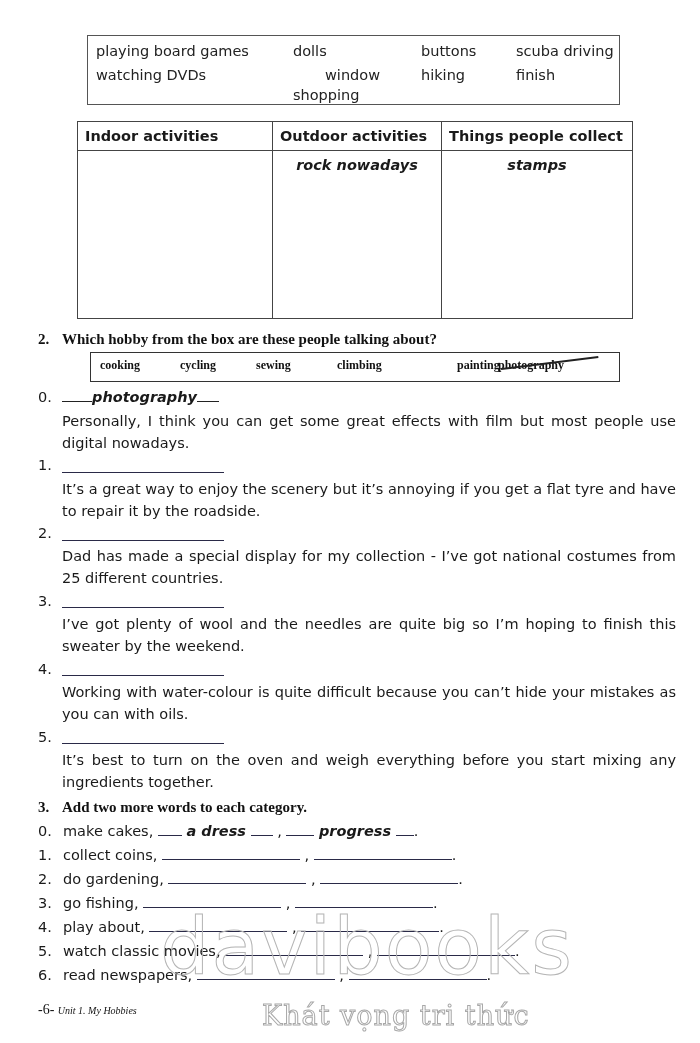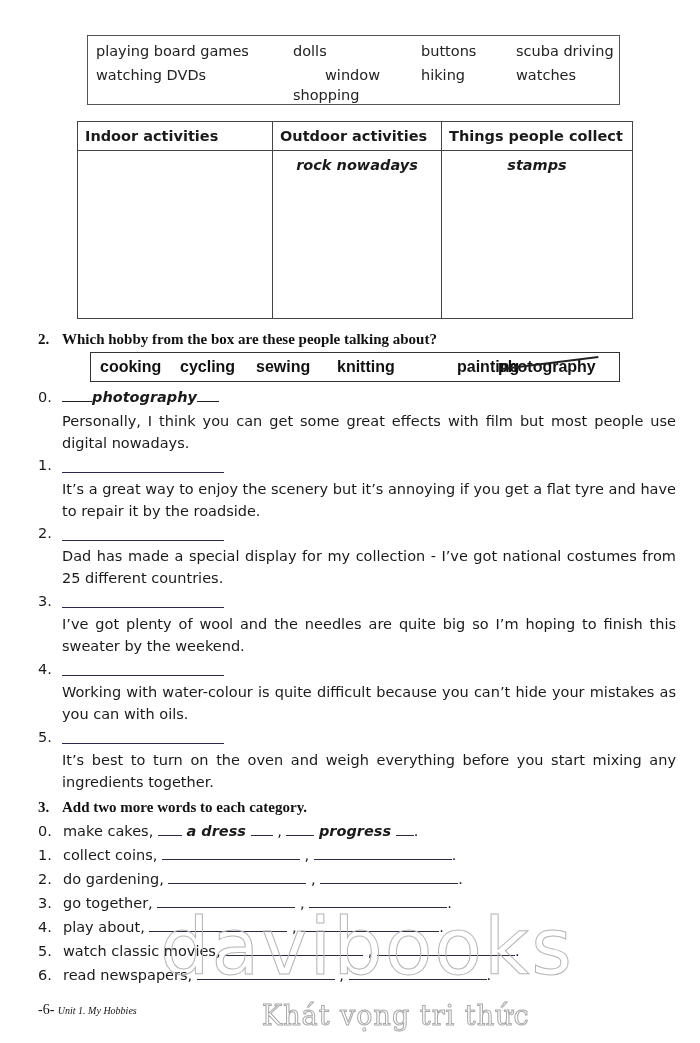--- a/index.html
+++ b/index.html
@@ -23,21 +23,21 @@
     .cat-col:last-child { border-right: none; }
     .cat-head { height: 29px; border-bottom: 1px solid #444; box-sizing: border-box; font-weight: bold; font-size: 14.5px; line-height: 29px; padding-left: 7px; color: #1a1a1a; }
     .cat-ex { text-align: center; font-style: italic; font-weight: bold; font-size: 14.5px; margin-top: 6px; color: #1a1a1a; }
     
     .sec-title { font-family: "Liberation Serif", serif; font-weight: bold; font-size: 15px; color: #111; }
     
     .hobbybox {
       left: 90px; top: 352px; width: 530px; height: 30px;
       border: 1px solid #333; box-sizing: border-box;
     }
-    .hb-item { position: absolute; top: 5px; font-family: Liberation Sans, sans-serif; font-weight: bold; font-size: 16px; color: #111; }
+    .hb-item { position: absolute; top: 5px; font-family: Liberation Serif, serif; font-weight: bold; font-size: 12px; color: #111; }
     .strike-line { position: absolute; height: 1.5px; background: #222; transform-origin: left center; }
     
     .qnum { position: absolute; left: 38px; font-size: 14.5px; color: #1a1a1a; }
     .blank { position: absolute; left: 62px; width: 162px; height: 0; border-bottom: 1.5px solid #2a2a48; }
     .qtext { position: absolute; left: 62px; width: 614px; font-size: 14.5px; line-height: 22px; text-align: justify; color: #1a1a1a; }
     .ans0 { position: absolute; font-style: italic; font-weight: bold; font-size: 14.5px; }
     .ul { display: inline-block; border-bottom: 1.5px solid #222; vertical-align: baseline; height: 1px; }
     
     .row3 { position: absolute; left: 38px; font-size: 14.5px; color: #1a1a1a; white-space: nowrap; }
     .row3 .n { display: inline-block; width: 25px; }
@@ -55,21 +55,21 @@
 
 <div class="abs wordbox">
   <span class="wb-item" style="left:8px; top:5px;">playing board games</span>
   <span class="wb-item" style="left:8px; top:29px;">watching DVDs</span>
   <span class="wb-item" style="left:205px; top:5px;">dolls</span>
   <span class="wb-item" style="left:205px; top:29px;margin-left:32px;">window</span>
   <span class="wb-item" style="left:205px; top:49px;">shopping</span>
   <span class="wb-item" style="left:333px; top:5px;">buttons</span>
   <span class="wb-item" style="left:333px; top:29px;">hiking</span>
   <span class="wb-item" style="left:428px; top:5px;">scuba driving</span>
-  <span class="wb-item" style="left:428px; top:29px;">watches</span>
+  <span class="wb-item" style="left:428px; top:29px;">finish</span>
 </div>
 
 <div class="abs cat-table">
   <div class="cat-col" style="left:0; width:195px;">
     <div class="cat-head">Indoor activities</div>
   </div>
   <div class="cat-col" style="left:195px; width:169px;">
     <div class="cat-head">Outdoor activities</div>
     <div class="cat-ex">rock nowadays</div>
   </div>
@@ -79,21 +79,21 @@
   </div>
 </div>
 
 <div class="abs sec-title" style="left:38px; top:331px;">2.</div>
 <div class="abs sec-title" style="left:62px; top:331px;">Which hobby from the box are these people talking about?</div>
 
 <div class="abs hobbybox">
   <span class="hb-item" style="left:9px;">cooking</span>
   <span class="hb-item" style="left:89px;">cycling</span>
   <span class="hb-item" style="left:165px;">sewing</span>
-  <span class="hb-item" style="left:246px;">knitting</span>
+  <span class="hb-item" style="left:246px;">climbing</span>
   <span class="hb-item" style="left:334px;margin-left:32px;">painting</span>
   <span class="hb-item" style="left:407px;">photography</span>
   <span class="strike-line" style="left:410px; top:15px; width:98px; transform: rotate(-7deg);"></span>
 </div>
 
 <div class="qnum" style="top:389px;">0.</div>
 <div class="abs" style="left:62px; top:389px; font-size:14.5px; white-space:nowrap;">
   <span class="ul" style="width:30px;"></span><span class="ans0" style="position:static;">photography</span><span class="ul" style="width:22px;"></span>
 </div>
 <div class="qtext" style="top:410px;">Personally, I think you can get some great effects with film but most people use digital nowadays.</div>
@@ -135,21 +135,21 @@
   <span class="n">1.</span><span>collect coins,</span>
   <span class="line" style="width:138px;"></span> ,
   <span class="line" style="width:138px;"></span>.
 </div>
 <div class="row3" style="top:871px;">
   <span class="n">2.</span><span>do gardening,</span>
   <span class="line" style="width:138px;"></span> ,
   <span class="line" style="width:138px;"></span>.
 </div>
 <div class="row3" style="top:895px;">
-  <span class="n">3.</span><span>go together,</span>
+  <span class="n">3.</span><span>go fishing,</span>
   <span class="line" style="width:138px;"></span> ,
   <span class="line" style="width:138px;"></span>.
 </div>
 <div class="row3" style="top:919px;">
   <span class="n">4.</span><span>play about,</span>
   <span class="line" style="width:138px;"></span> ,
   <span class="line" style="width:138px;"></span>.
 </div>
 <div class="row3" style="top:943px;">
   <span class="n">5.</span><span>watch classic movies,</span>

